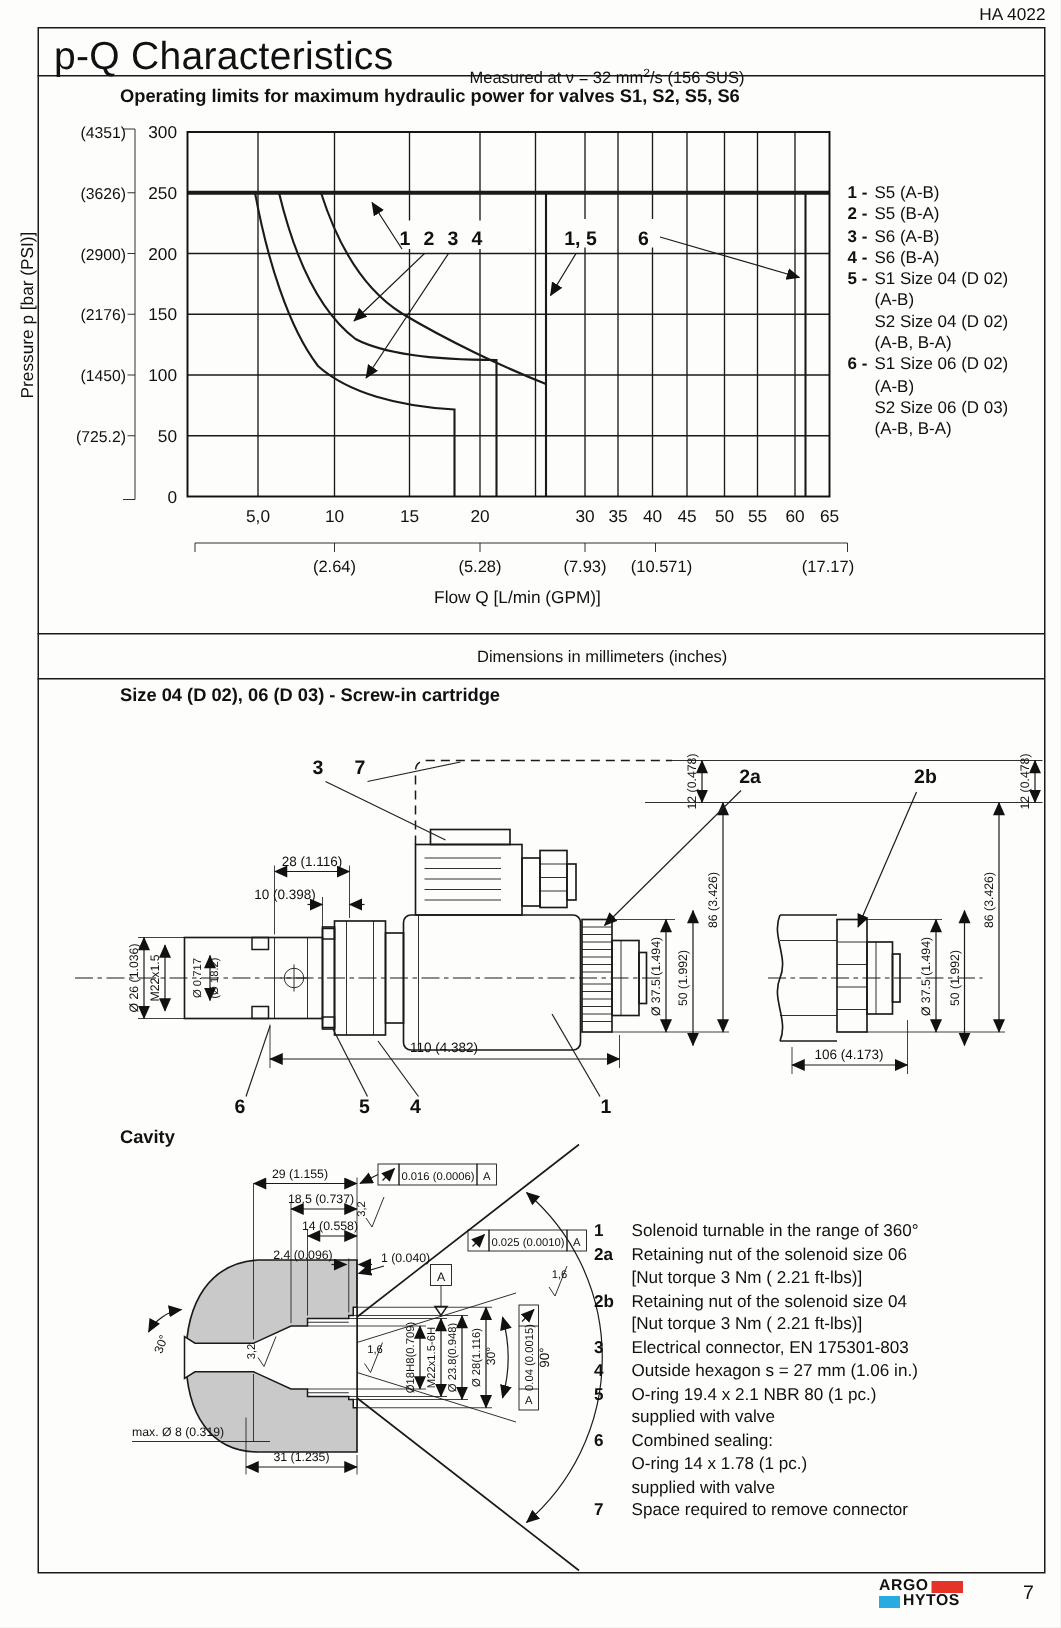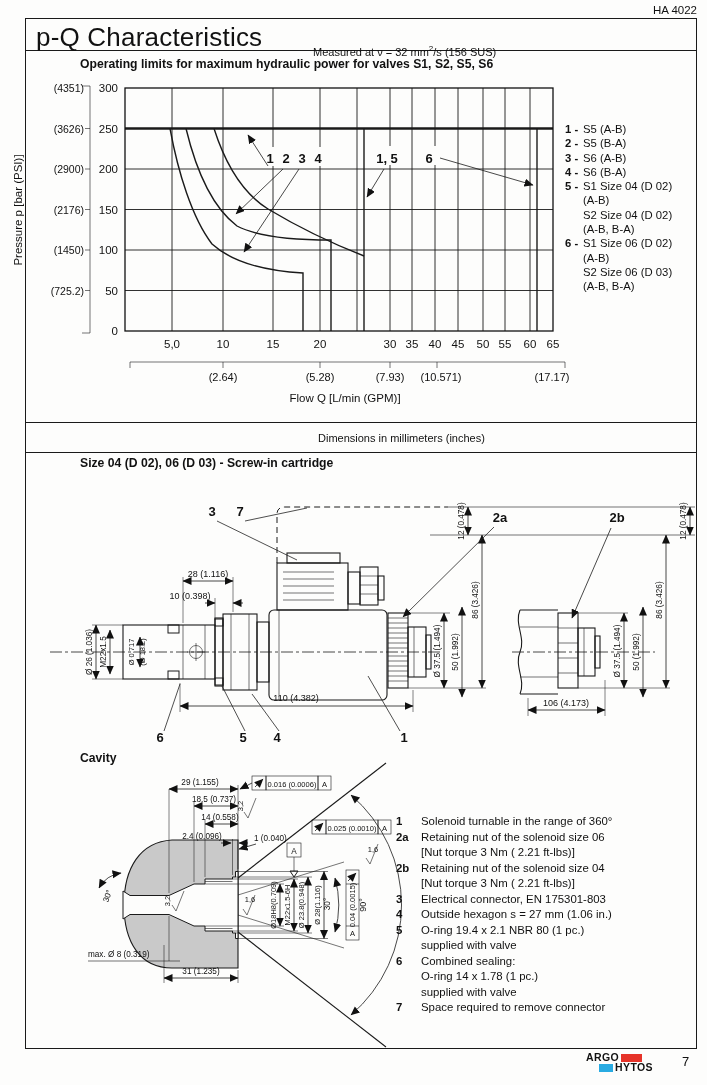--- a/index.html
+++ b/index.html
@@ -27,21 +27,21 @@
   .t7{font-size:7.5px;} .t8{font-size:8.2px;} .t9{font-size:9px;} .t10{font-size:10.5px;}
   .t11{font-size:11px;} .t115{font-size:11.5px;} .t13{font-size:13px;font-weight:bold;}
   .legend{left:565px;top:122px;width:132px;font-size:11.3px;line-height:14.3px;}
   .lgd-row{display:flex;}
   .lgd-n{width:18px;font-weight:bold;flex:none;}
   .notes{left:396px;top:814px;width:300px;font-size:11.4px;line-height:15.5px;}
   .note-row{display:flex;}
   .note-n{width:25px;font-weight:bold;flex:none;}
   .logo{left:586px;top:1053px;font-weight:bold;font-size:10.5px;line-height:9px;letter-spacing:.4px;}
   .logo .r1{display:flex;align-items:center;gap:2px;}
-  .logo .r2{display:flex;align-items:center;gap:2px;margin-left:13px;margin-top:1px;}
+  .logo .r2{display:flex;align-items:center;gap:2px;margin-top:1px;}
   .blk-red{width:21px;height:8px;background:#e63329;}
   .blk-blue{width:14px;height:8px;background:#29abe2;}
   .pagenum{left:682px;top:1054px;font-size:13px;}
 </style>
 </head>
 <body>
 
 <div id="page">
 
   <svg width="0" height="0">

